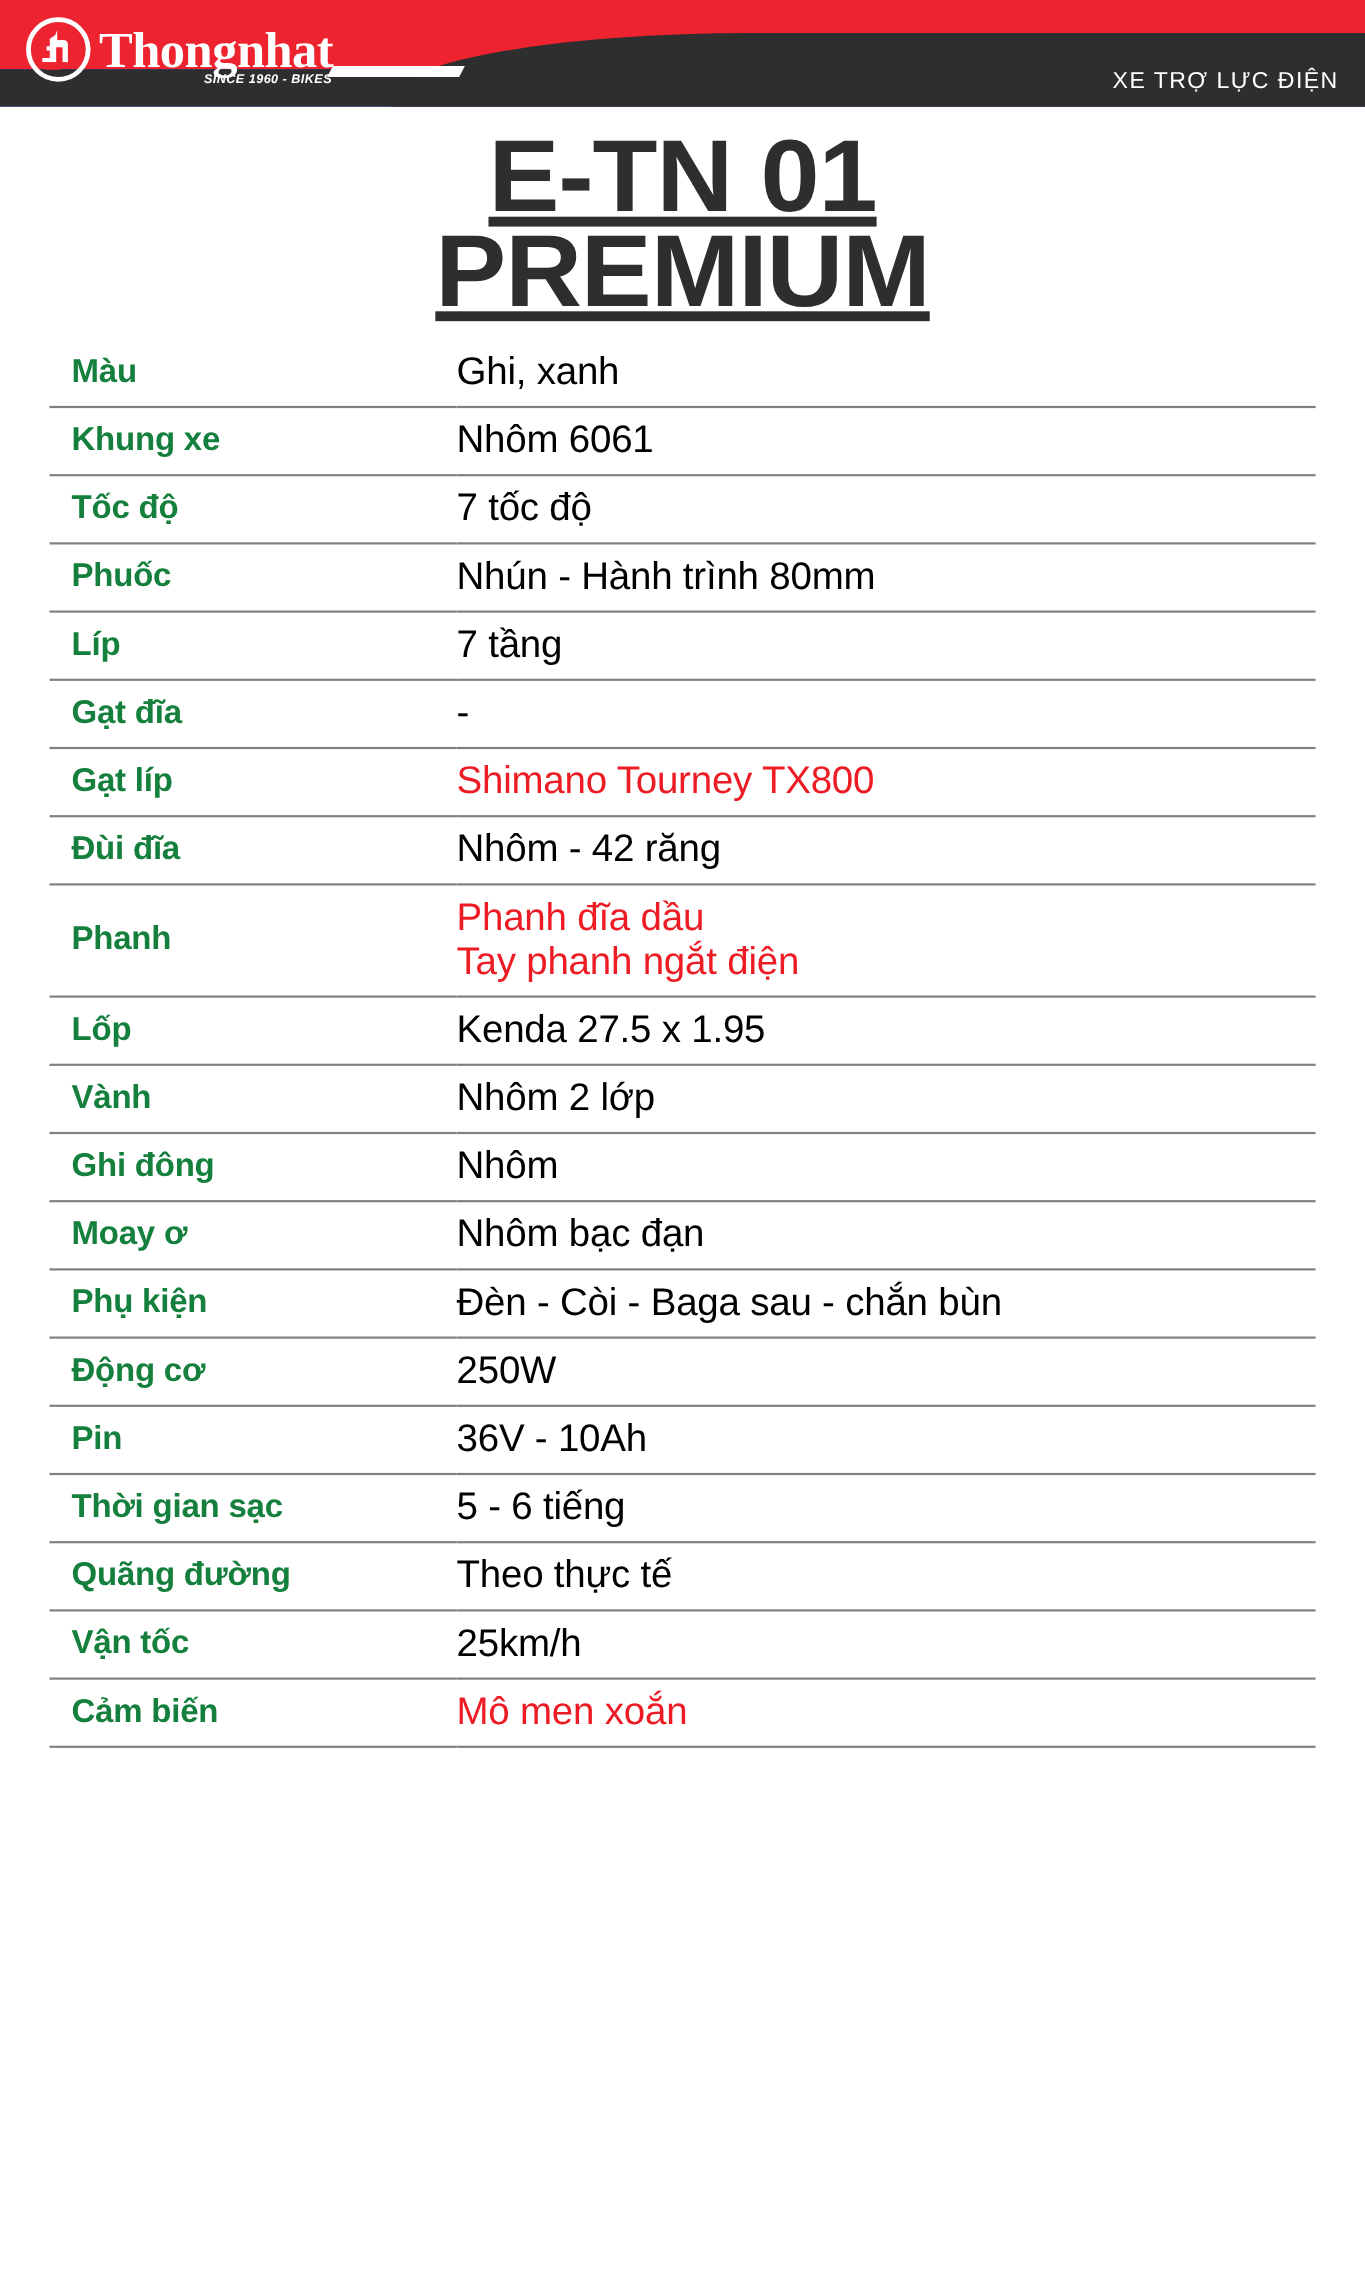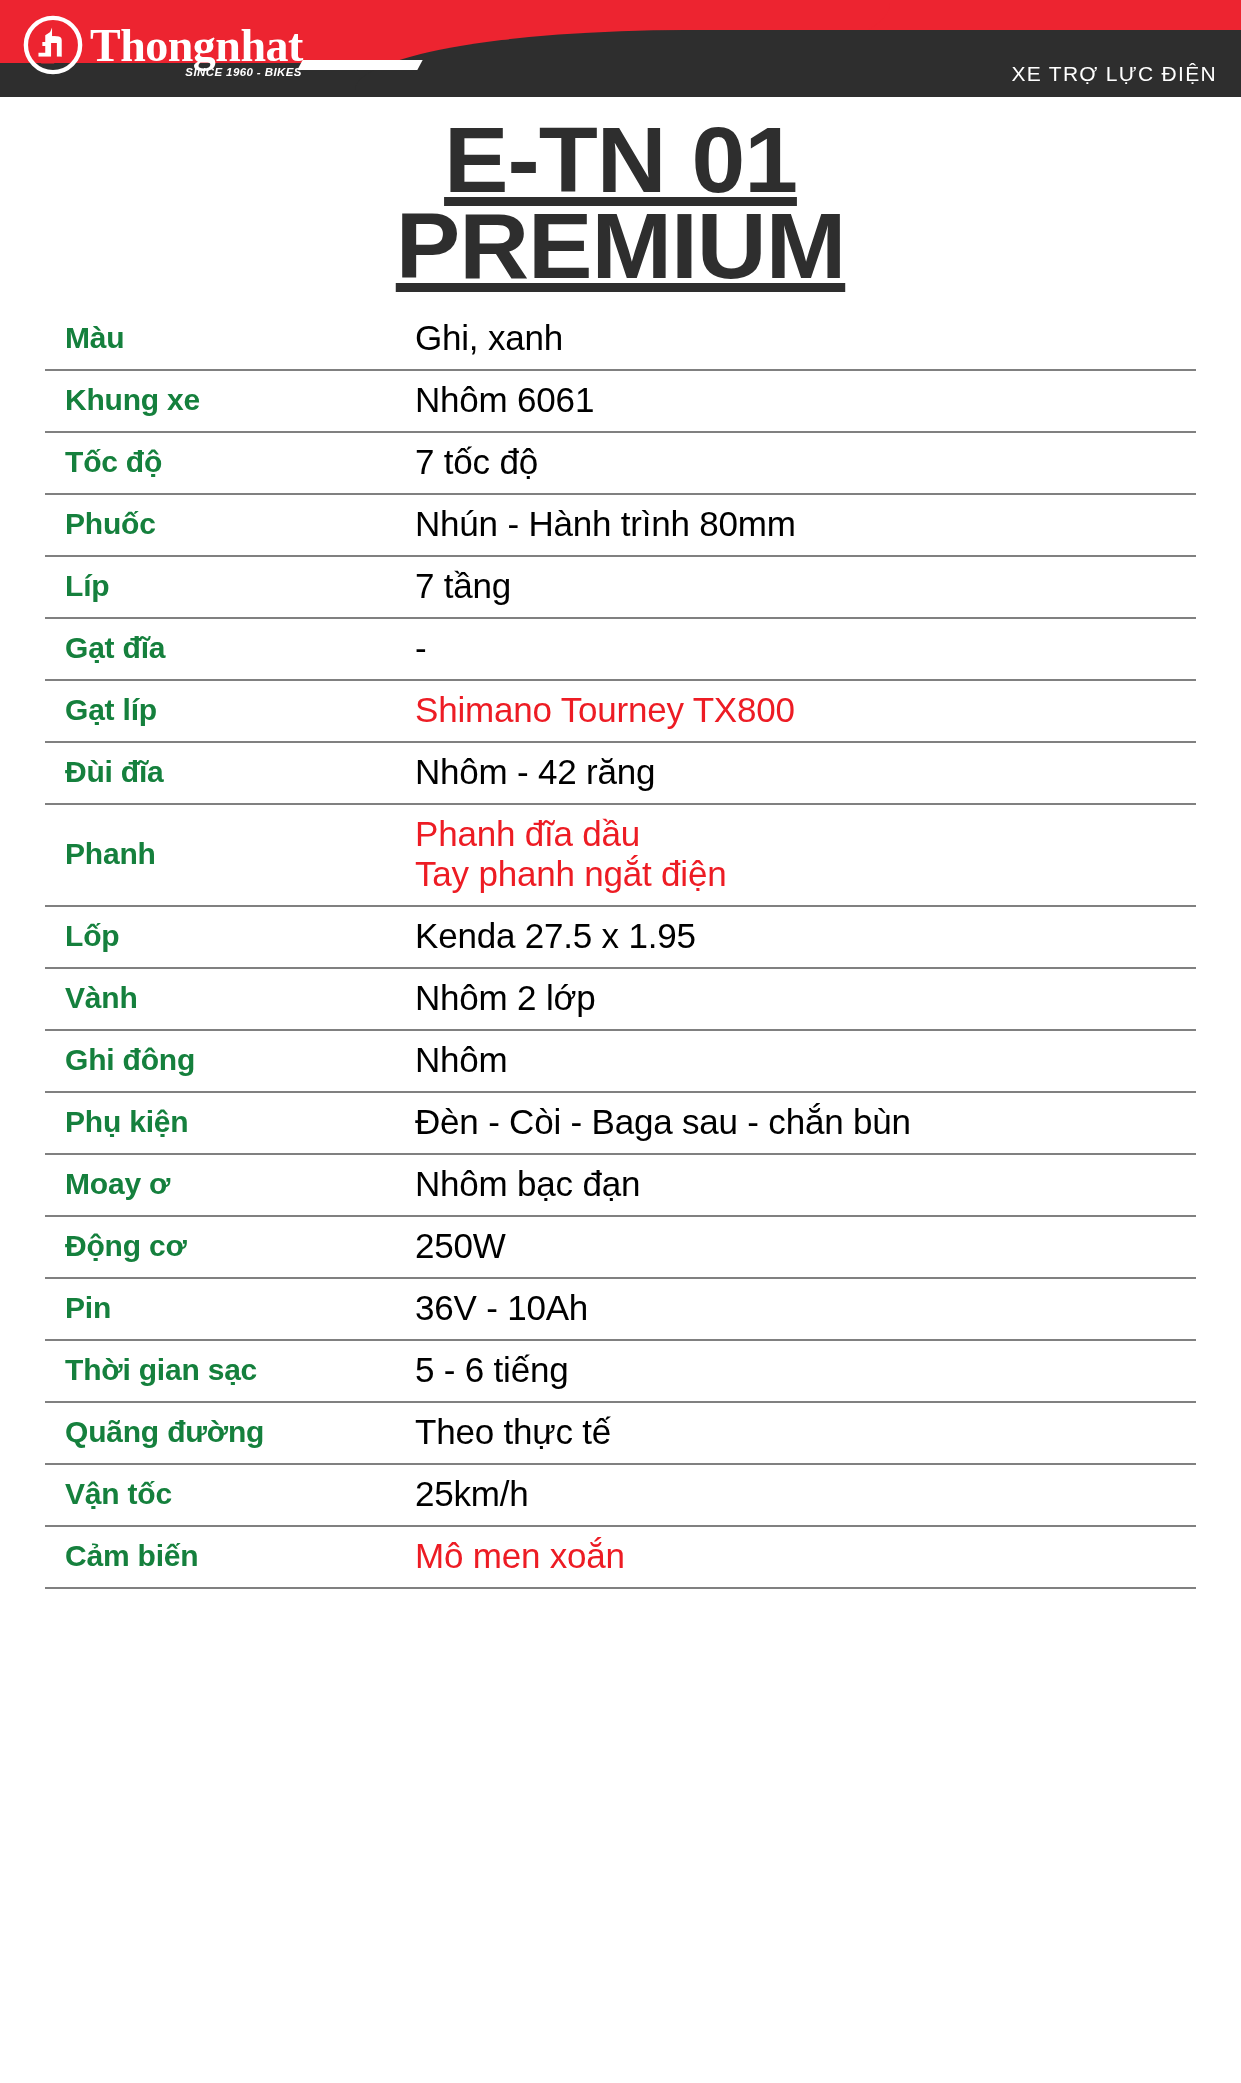--- a/index.html
+++ b/index.html
@@ -278,29 +278,29 @@
           <span class="value-line">Nhôm 2 lớp</span>
         </td>
       </tr>
       <tr>
         <td class="spec-label">Ghi đông</td>
         <td class="spec-value">
           <span class="value-line">Nhôm</span>
         </td>
       </tr>
       <tr>
+        <td class="spec-label">Moay ơ</td>
+        <td class="spec-value">
+          <span class="value-line">Nhôm bạc đạn</span>
+        </td>
+      </tr>
+      <tr>
         <td class="spec-label">Phụ kiện</td>
         <td class="spec-value">
           <span class="value-line">Đèn - Còi - Baga sau - chắn bùn</span>
-        </td>
-      </tr>
-      <tr>
-        <td class="spec-label">Moay ơ</td>
-        <td class="spec-value">
-          <span class="value-line">Nhôm bạc đạn</span>
         </td>
       </tr>
       <tr>
         <td class="spec-label">Động cơ</td>
         <td class="spec-value">
           <span class="value-line">250W</span>
         </td>
       </tr>
       <tr>
         <td class="spec-label">Pin</td>

